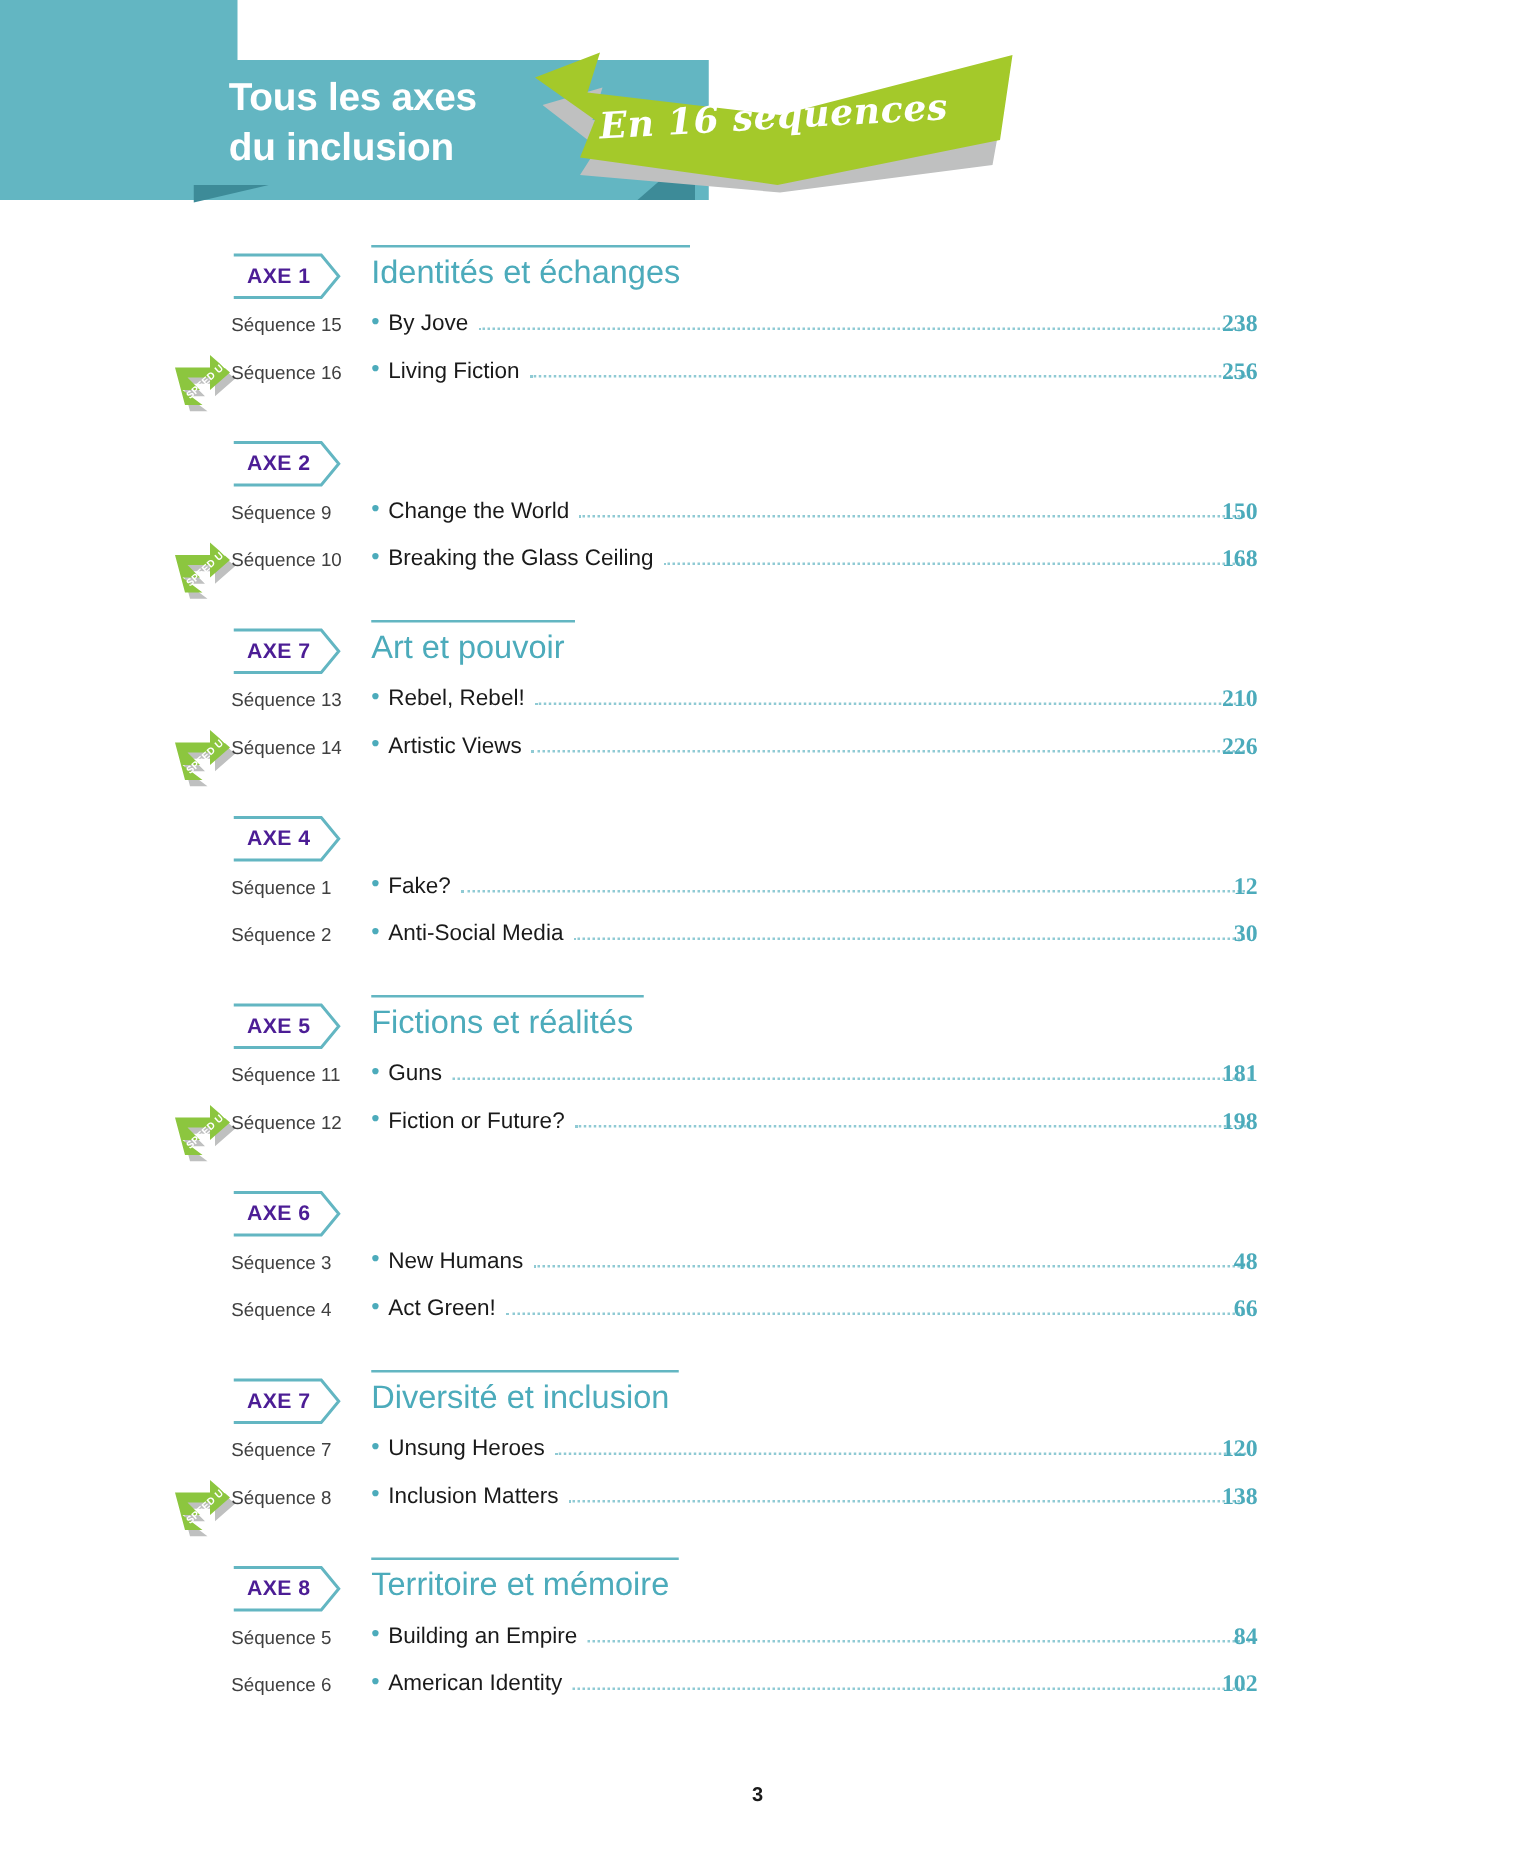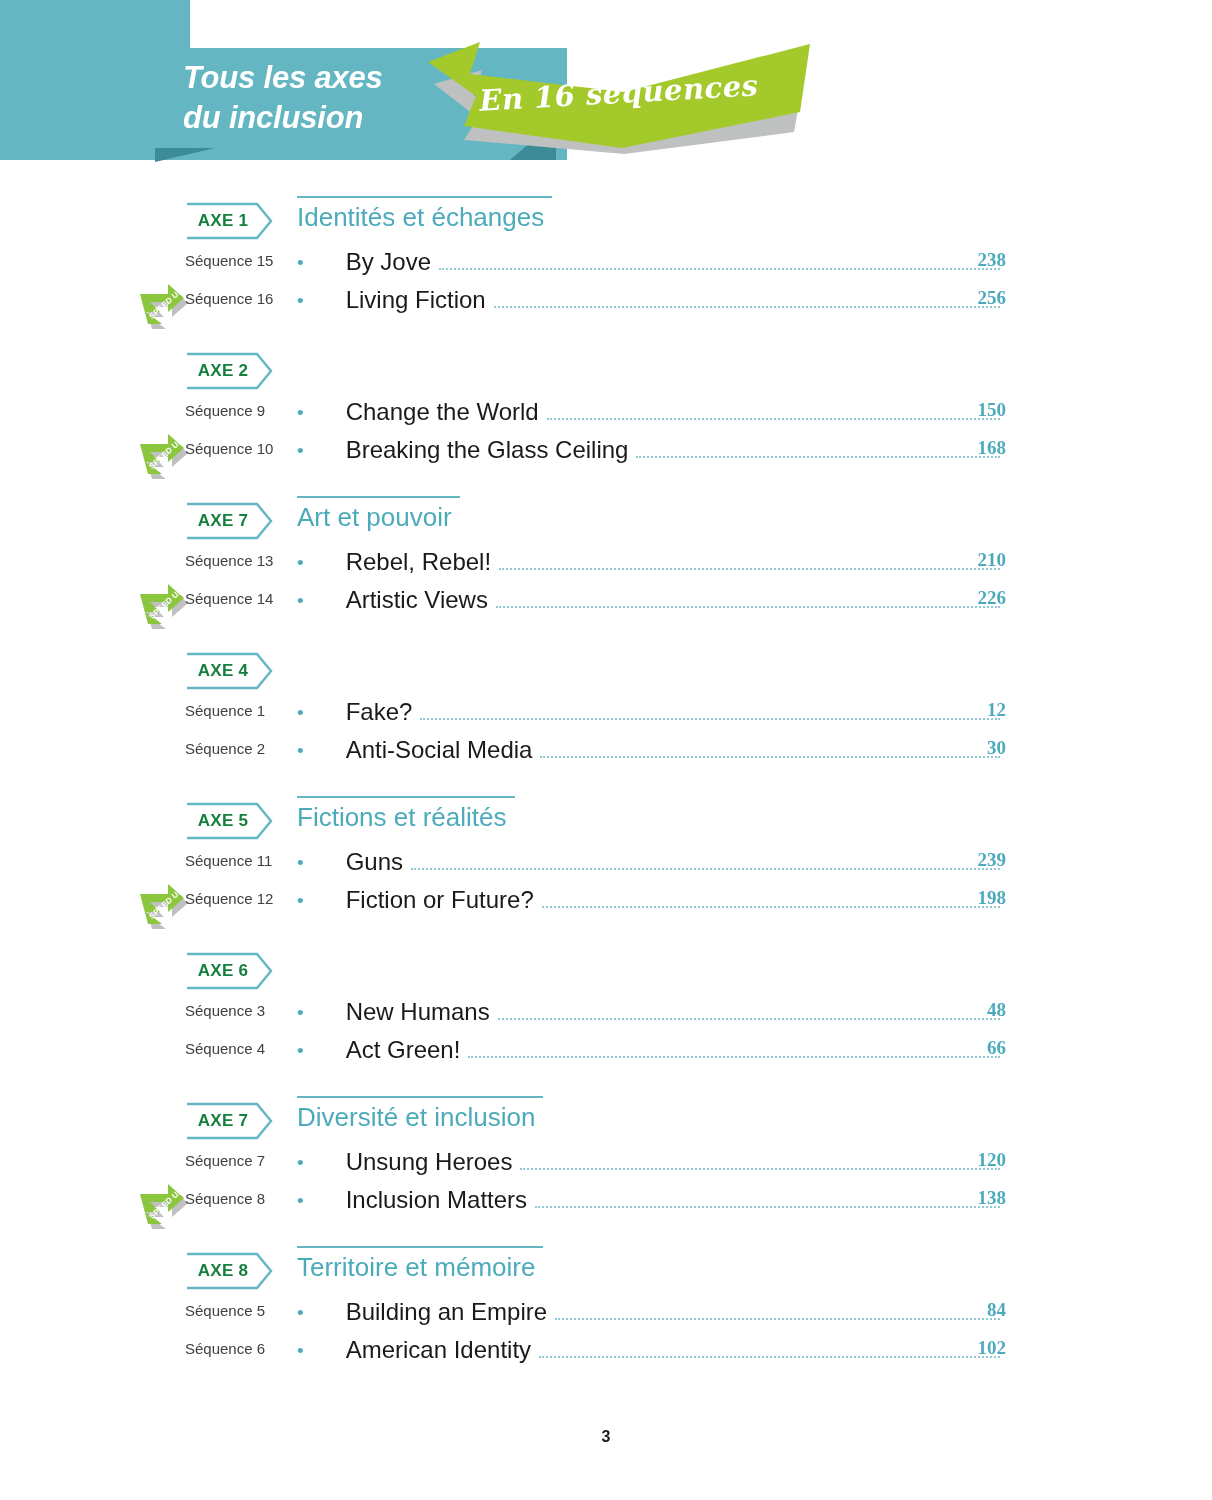--- a/index.html
+++ b/index.html
@@ -60,21 +60,20 @@
   .banner-title {
     position: absolute;
     left: 183px;
     top: 58px;
     width: 380px;
     color: #ffffff;
     font-size: 31px;
     font-weight: bold;
     line-height: 1.28;
     letter-spacing: -0.2px;
-    font-style: italic;
   }
   .banner-title .l2 { display: block; }
 
   
   .ribbon-wrap {
     position: absolute;
     left: 424px;
     top: 40px;
     width: 390px;
     height: 120px;
@@ -139,21 +138,21 @@
   .axe-badge svg { display: block; }
   .axe-badge-label {
     position: absolute;
     left: 0;
     top: 0;
     width: 76px;
     height: 38px;
     display: flex;
     align-items: center;
     justify-content: center;
-    color: #15803d;
+    color: #4c1d95;
     font-size: 17px;
     font-weight: bold;
     letter-spacing: 0.3px;
   }
   .axe-title-wrap {
     position: absolute;
     left: 297px;
     top: 0;
     display: inline-block;
   }
@@ -196,23 +195,22 @@
   .seq-bullet {
     color: #4cabbb;
     font-size: 19px;
     line-height: 1;
     margin-right: 7px;
     position: relative;
     top: -1px;
   }
   .seq-title {
     color: #1a1a1a;
-    font-size: 24px;
+    font-size: 18px;
     white-space: nowrap;
-    margin-left: 35px;
   }
   .seq-leader {
     flex: 1 1 auto;
     border-bottom: 2px dotted #8fcad4;
     margin: 0 6px 6px 8px;
     min-width: 10px;
   }
   .seq-page {
     position: absolute;
     right: 206px;
@@ -463,21 +461,21 @@
         </div>
       </div>
       <div class="seq-row">
         <div class="seq-label">Séquence 11</div>
         <div class="seq-entry">
           <span class="seq-bullet">•</span>
           <span class="seq-title">Guns</span>
           <span class="seq-leader"></span>
         </div>
         <div class="seq-page">
-          <span>239</span>
+          <span>181</span>
         </div>
       </div>
       <div class="seq-row">
         <div class="speedup">
           <svg width="58" height="52" viewBox="0 0 58 52">
             <path d="M10,46 L24,46 L8,34 L22,34 L12,24 L30,24 L30,34 L46,20 L30,6 L30,16 L2,16 Z" fill="#bfc0c0" transform="translate(4,5)"></path>
             <path d="M10,46 L24,46 L8,34 L22,34 L12,24 L30,24 L30,34 L46,20 L30,6 L30,16 L2,16 Z" fill="#8cc63f"></path>
           </svg>
           <div class="speedup-text">SPEED UP</div>
         </div>

